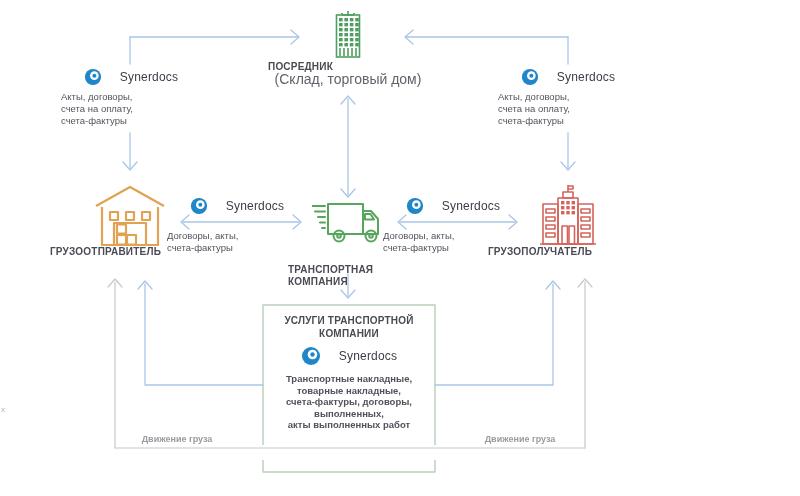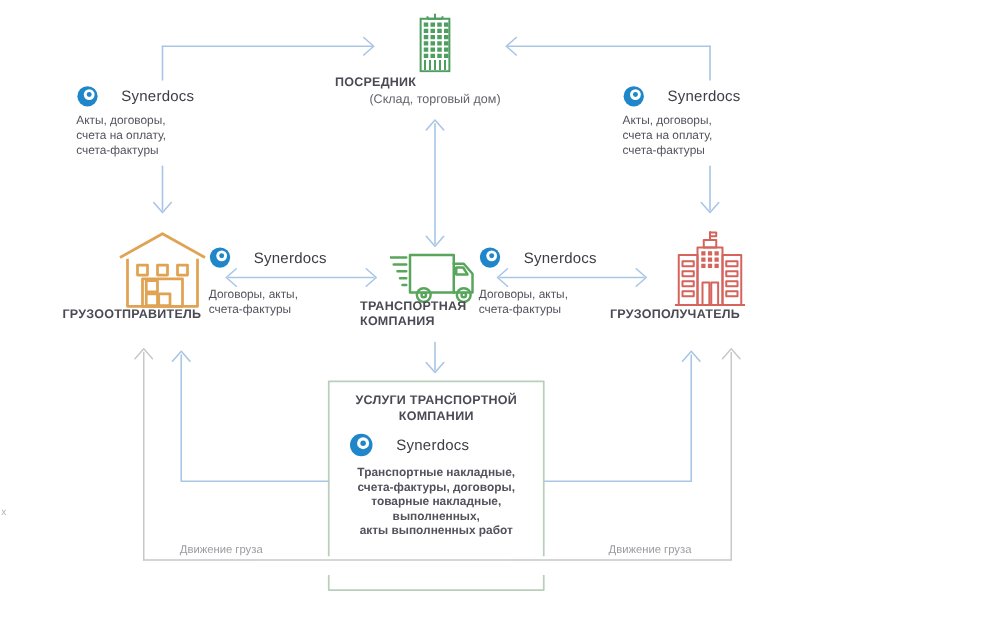--- a/index.html
+++ b/index.html
@@ -2,28 +2,28 @@
 <html><head>
 <meta charset="utf-8">
 <style>
   html,body{margin:0;padding:0;background:#ffffff;}
   #canvas{position:relative;width:800px;height:496px;background:#ffffff;overflow:hidden;
           font-family:"Liberation Sans",sans-serif;}
   .abs{position:absolute;}
   svg{display:block;}
   .node-label{font-size:10px;font-weight:700;color:#4a4a54;
               line-height:12px;letter-spacing:.2px;}
-  .sub-label{font-size:10px;color:#62626b;text-align:center;line-height:11px;}
+  .sub-label{font-size:14px;color:#62626b;text-align:center;line-height:11px;}
   .docs{font-size:9.5px;color:#52525c;text-align:left;line-height:12px;}
-  .syn-row{display:flex;align-items:center;justify-content:flex-start;gap:18px;}
+  .syn-row{display:flex;align-items:center;justify-content:center;gap:18px;}
   .syn-name{font-size:12px;color:#3d3d47;letter-spacing:.2px;}
   .box-title{font-size:10px;font-weight:700;color:#4a4a54;text-align:center;
              line-height:13px;letter-spacing:.2px;}
   .box-docs{font-size:9.5px;color:#52525c;text-align:center;line-height:11.5px;font-weight:bold;}
-  .cargo-label{font-size:9px;color:#9a9aa0;text-align:center;}
+  .cargo-label{font-size:9px;color:#9a9aa0;text-align:center;font-weight:bold;}
   .stray{font-size:8px;color:#b0b0b5;}
 </style>
 </head>
 <body>
 
 <div id="canvas">
 
   <svg class="abs" style="left:0;top:0" width="800" height="496" viewBox="0 0 800 496">
     <g stroke="#a9c6e6" stroke-width="1.3" fill="none" stroke-linecap="round" stroke-linejoin="round">
 
@@ -174,21 +174,21 @@
       <path d="M0,8 H13 M3,13.5 H13 M6,19 H13 M8,24.5 H13 M10,30 H13"></path>
       <rect x="16" y="6" width="35" height="30"></rect>
       <path d="M51,13 H59 L66,21 V36 H51"></path>
       <path d="M53,16 H58.5 L62,21.5 H53 Z"></path>
       <circle cx="27" cy="38" r="5.5"></circle>
         <circle cx="27" cy="38" r="1.8"></circle>
       <circle cx="59" cy="38" r="5.5"></circle>
         <circle cx="59" cy="38" r="1.8"></circle>
     </g>
   </svg>
-  <div class="abs node-label" style="left:288px;top:240px;width:120px">
+  <div class="abs node-label" style="left:288px;top:264px;width:120px">
     <div>ТРАНСПОРТНАЯ</div>
     <div>КОМПАНИЯ</div>
   </div>
 
   <div class="abs syn-row" style="left:383px;top:197px;width:140px">
     <svg width="18" height="18" viewBox="0 0 20 20">
       <circle cx="10" cy="10" r="9" fill="#1e86c9"></circle>
         <circle cx="11.5" cy="8.5" r="4.8" fill="#fff"></circle>
         <circle cx="11.5" cy="8.5" r="2.2" fill="#1e86c9"></circle>
     </svg>
@@ -240,22 +240,22 @@
   <div class="abs syn-row" style="left:279px;top:346px;width:140px">
     <svg width="20" height="20" viewBox="0 0 20 20">
       <circle cx="10" cy="10" r="9" fill="#1e86c9"></circle>
         <circle cx="11.5" cy="8.5" r="4.8" fill="#fff"></circle>
         <circle cx="11.5" cy="8.5" r="2.2" fill="#1e86c9"></circle>
     </svg>
     <span class="syn-name">Synerdocs</span>
   </div>
   <div class="abs box-docs" style="left:259px;top:373px;width:180px">
     <div>Транспортные накладные,</div>
+    <div>товарные накладные,</div>
     <div>счета-фактуры, договоры,</div>
-    <div>товарные накладные,</div>
     <div>выполненных,</div>
     <div>акты выполненных работ</div>
   </div>
 
   <div class="abs cargo-label" style="left:117px;top:434px;width:120px">Движение груза</div>
   <div class="abs cargo-label" style="left:460px;top:434px;width:120px">Движение груза</div>
 
   <div class="abs stray" style="left:1px;top:405px">x</div>
 
 </div>

